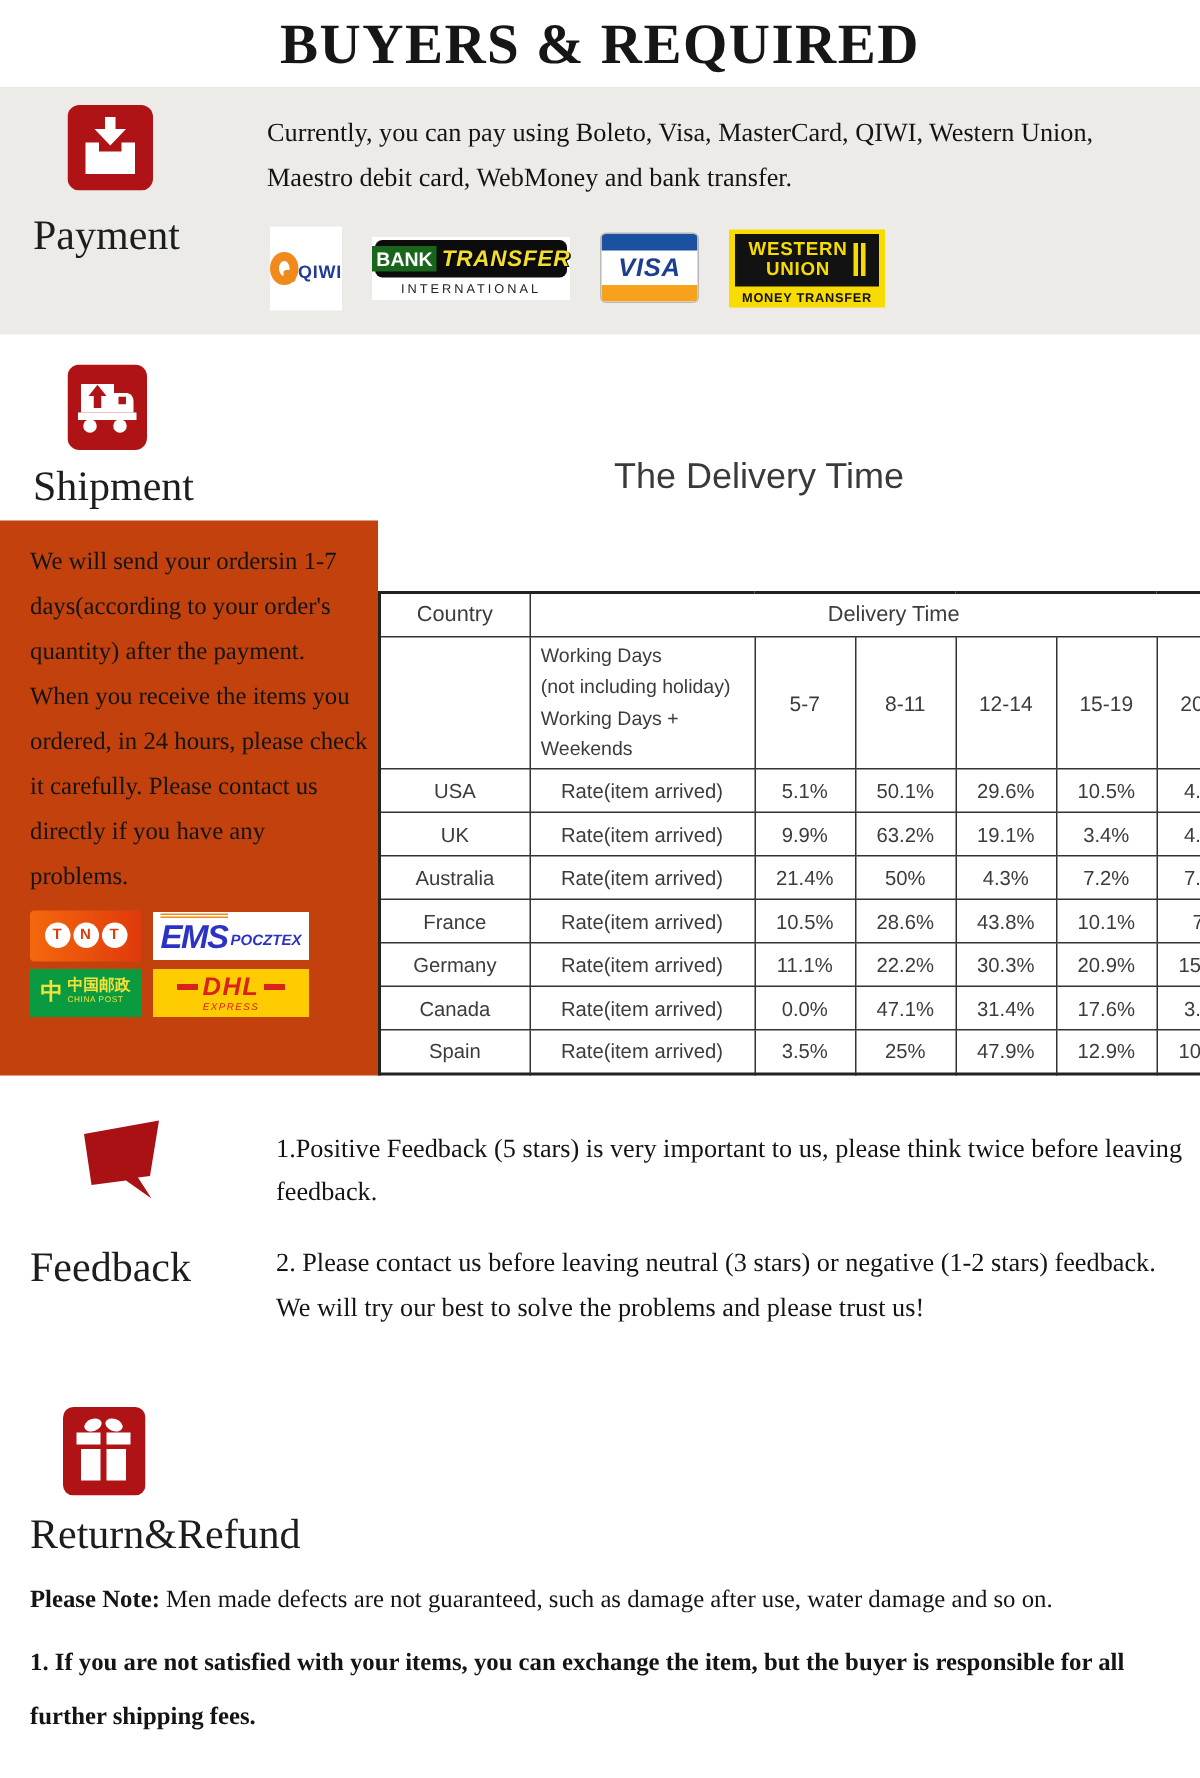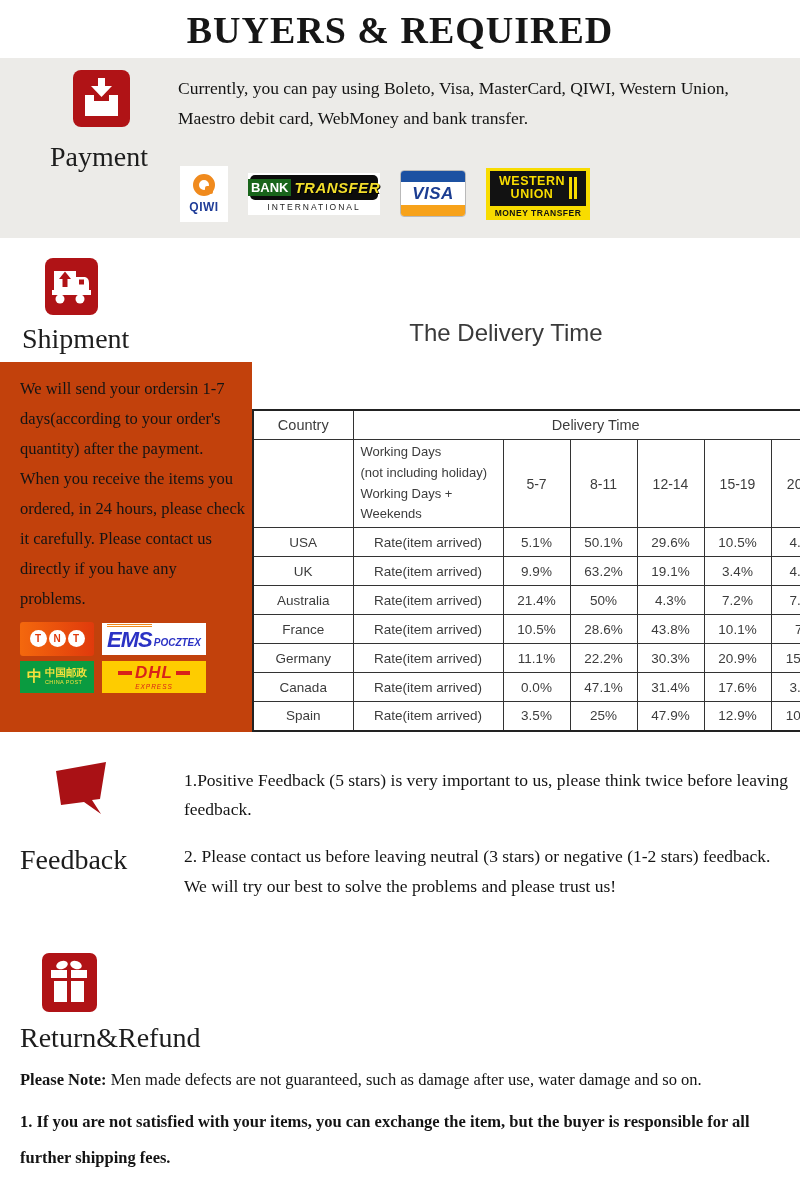--- a/index.html
+++ b/index.html
@@ -16,28 +16,28 @@
   .hdr-title {
     white-space:nowrap; padding:0 6px; font-size:38px; font-weight:600;
     letter-spacing:1px; color:#161616; font-family:"Liberation Serif", serif;
   }
 
   
   .sec-label { font-size:28px; color:#1d1d1d; }
 
   
   .payment { background:#ECEBE8; margin-top:12px; padding:12px 12px 16px 0; display:flex; min-height:143px; }
-  .pay-left { width:178px; flex-shrink:0;padding-left:28px; }
+  .pay-left { width:178px; flex-shrink:0; }
   .pay-left .icon-box { margin-left:45px; }
   .pay-left .sec-label { margin-left:22px; margin-top:10px; }
   .pay-right { flex:1; padding-top:4px; }
-  .pay-text { margin:0 4px 32px 0; font-size:17.5px; line-height:1.7; max-width:585px; }
+  .pay-text { margin:0 4px 17px 0; font-size:17.5px; line-height:1.7; max-width:585px; }
   .pay-logos { display:flex; align-items:center; gap:20px; margin-left:2px; }
 
-  .logo-qiwi { width:48px; height:56px; background:#fff; display:flex; flex-direction:column; align-items:center; justify-content:center; }
+  .logo-qiwi { width:48px; height:56px; background:#fff; display:flex; flex-direction:row; align-items:center; justify-content:center; }
   .qiwi-q { width:22px; height:22px; border:6px solid #F08A1D; border-radius:50%; position:relative; }
   .qiwi-q::after { content:""; position:absolute; right:-4px; bottom:-4px; width:8px; height:8px; background:#F08A1D; border-radius:2px; }
   .qiwi-text { margin-top:4px; font-family:"Liberation Sans",sans-serif; font-weight:bold; font-size:12px; color:#1F3C98; letter-spacing:.5px; }
 
   .logo-bank { width:132px; background:#fff; text-align:center; padding:2px 2px 3px 2px; }
   .bank-top { background:#0c0c0c; border-radius:5px; display:flex; align-items:center; justify-content:center; gap:3px; padding:4px 4px; }
   .bank-word1 { background:#19651B; color:#fff; font-family:"Liberation Sans",sans-serif; font-weight:bold; font-size:13px; padding:1px 3px; }
   .bank-word2 { color:#F2DE2B; font-family:"Liberation Sans",sans-serif; font-weight:bold; font-style:italic; font-size:15px; letter-spacing:.5px; text-shadow:1px 1px 0 #000; }
   .bank-intl { font-family:"Liberation Sans",sans-serif; font-size:8.5px; letter-spacing:2px; color:#222; margin-top:2px; }
 

